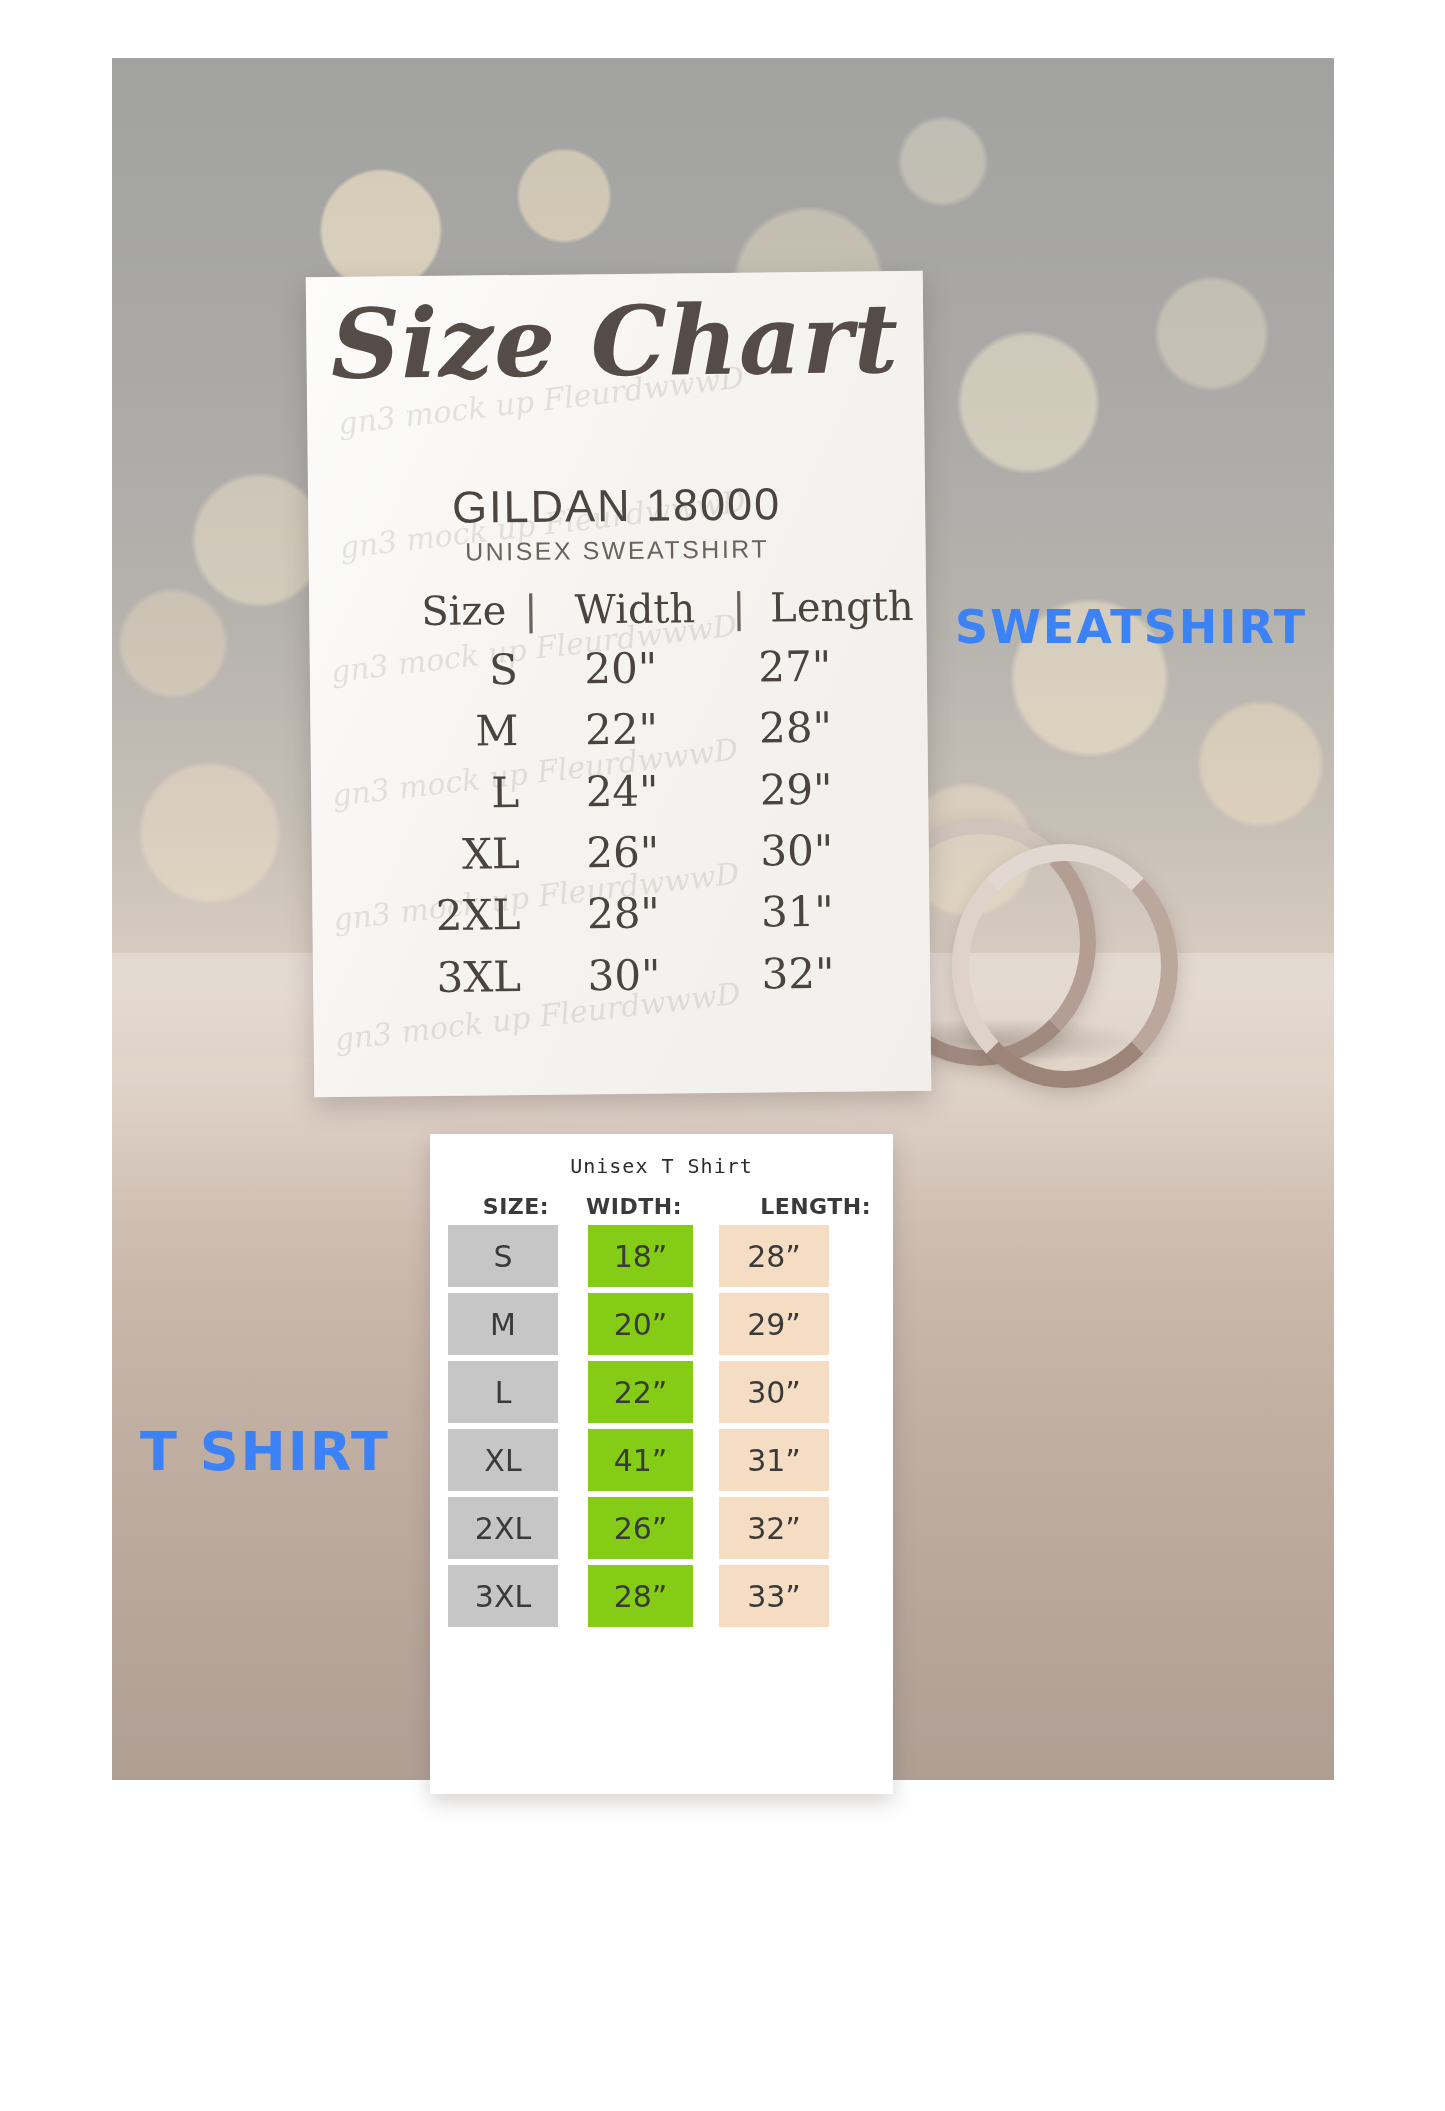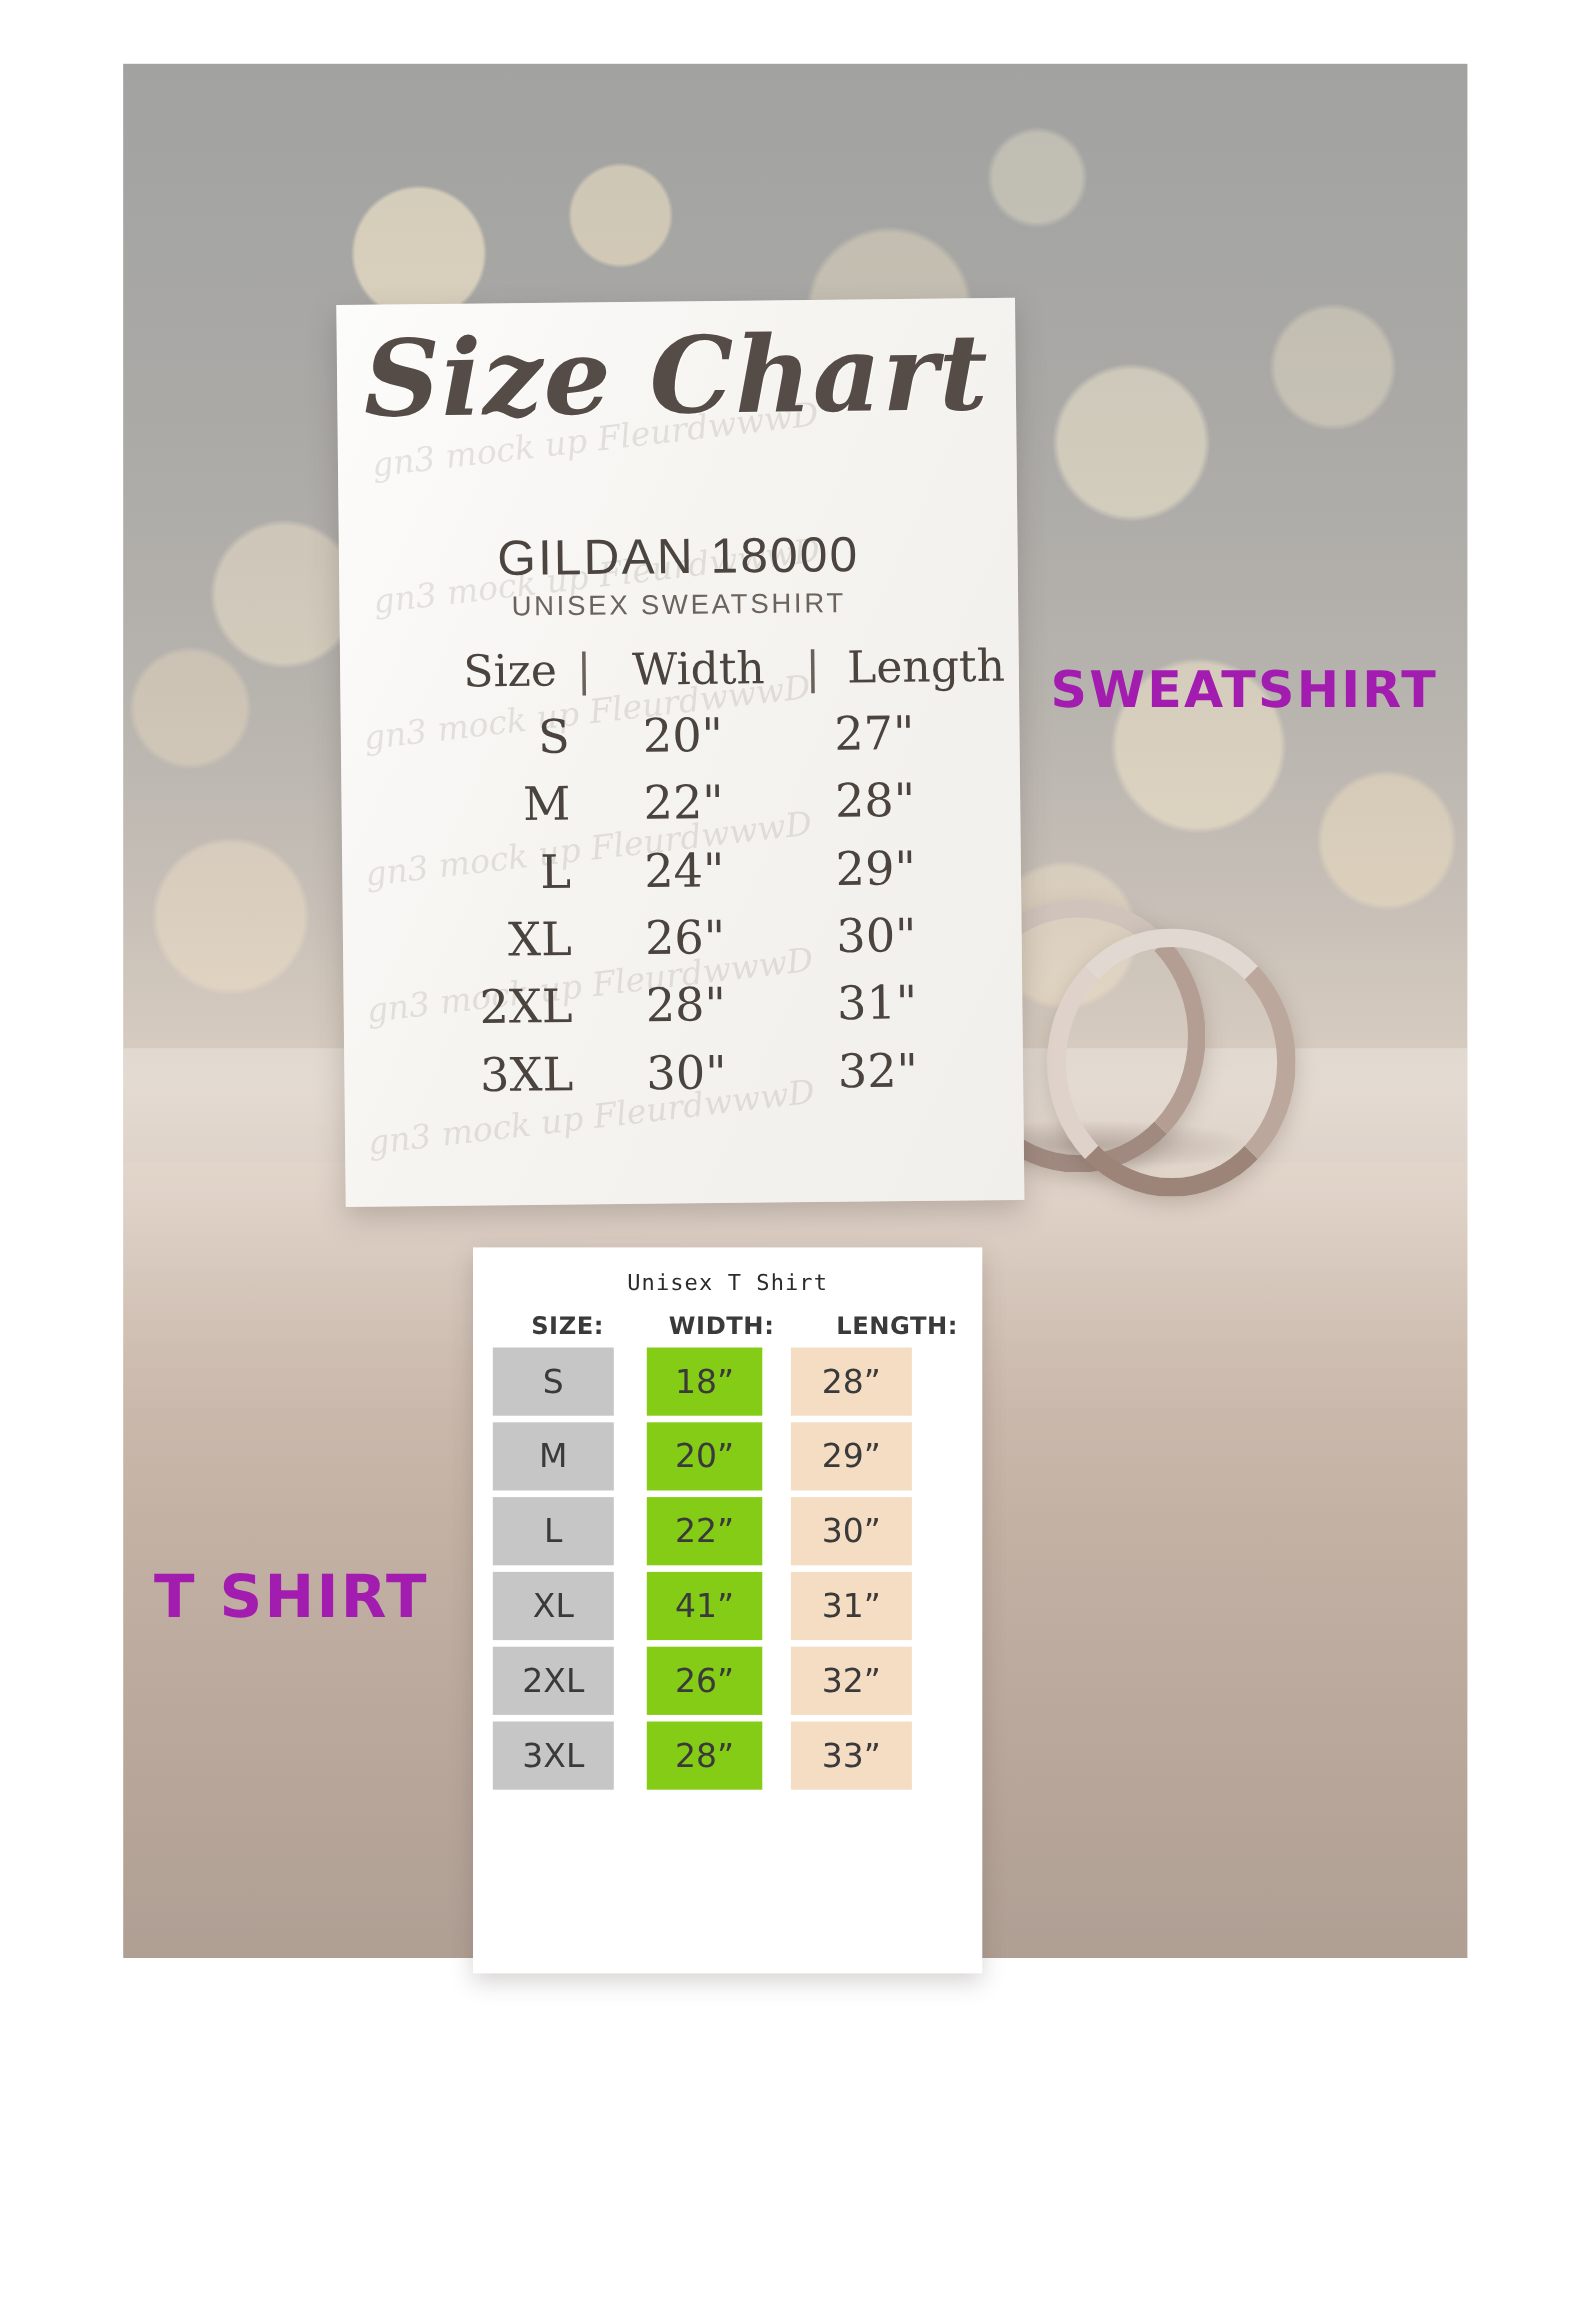--- a/index.html
+++ b/index.html
@@ -208,21 +208,21 @@
     display: flex;
     margin-top: 16px;
     padding: 0 16px;
     font-family: "DejaVu Sans", sans-serif;
     font-weight: bold;
     font-size: 22px;
     color: #3a3a3a;
     letter-spacing: 0.5px;
   }
   .ts-head div:nth-child(1) { width: 140px; text-align: center; }
-  .ts-head div:nth-child(2) { width: 140px; text-align: center; }
+  .ts-head div:nth-child(2) { width: 140px; }
   .ts-head div:nth-child(3) { width: 145px; text-align: right; }
   .ts-row {
     display: flex;
     padding: 0 18px;
     margin-top: 6px;
     align-items: stretch;
   }
   .ts-cell {
     height: 62px;
     display: flex;
@@ -236,21 +236,21 @@
   .ts-cell.width  { width: 105px; background: #84cc16; margin-right: 26px; }
   .ts-cell.length { width: 110px; background: #f4ddc3; }
 
   
   .stamp-label {
     position: absolute;
     font-family: "DejaVu Sans", sans-serif;
     font-weight: bold;
     font-size: 46px;
     letter-spacing: 2px;
-    color: #a21caf;
+    color: #3b82f6;
     text-transform: uppercase;
   }
   #label-sweatshirt { left: 955px; top: 600px; }
   #label-tshirt     { left: 140px; top: 1420px; font-size: 54px; }
 </style>
 </head>
 <body>
 
 <div id="photo">
   <div class="top-haze"></div>

